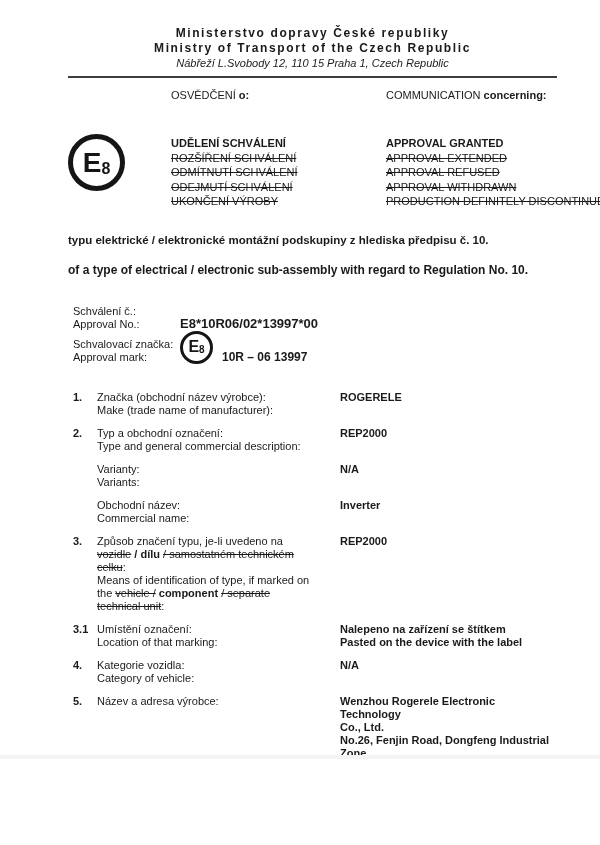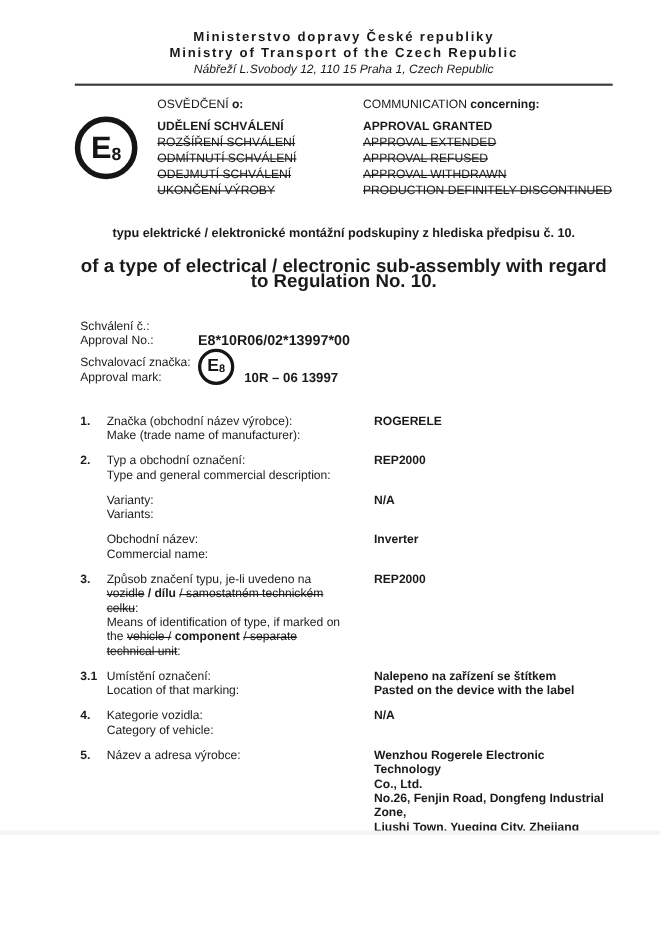--- a/index.html
+++ b/index.html
@@ -18,20 +18,21 @@
   .h-ministry { font-size: 12px; font-weight: bold; letter-spacing: 1.6px; line-height: 15px; }
   .h-addr { font-size: 11px; font-style: italic; line-height: 13px; margin-top: 1px; }
   .rule { border: 0; border-top: 2px solid #3d3d3d; margin-top: 6px; }
 
   
   .comm { margin-top: 10px; }
   .comm-grid {
     display: grid;
     grid-template-columns: 75px 187px 1fr;
     grid-template-rows: auto auto;
+    gap: 28px;
   }
   .comm-head { font-size: 11px; line-height: 14px; }
   .comm-head-cs { grid-column: 2; grid-row: 1; }
   .comm-head-en { grid-column: 3; grid-row: 1; }
   .comm-mark { grid-column: 1; grid-row: 2; padding-top: 4px; }
   .comm-list { padding-top: 6px; font-size: 11px; line-height: 14.5px; }
   .comm-list-cs { grid-column: 2; grid-row: 2; }
   .comm-list-en { grid-column: 3; grid-row: 2; }
   .comm-option { white-space: nowrap; }
 
@@ -48,23 +49,23 @@
     background: #fff;
   }
   .e-big { width: 57px; height: 57px; border-width: 5px; }
   .e-big .e-letter { font-size: 28px; font-weight: bold; line-height: 1; }
   .e-big .e-digit  { font-size: 16px; font-weight: bold; line-height: 1; transform: translateY(6px); }
   .e-small { width: 33px; height: 33px; border-width: 3px; flex: 0 0 auto; }
   .e-small .e-letter { font-size: 16px; font-weight: bold; line-height: 1; }
   .e-small .e-digit  { font-size: 10px; font-weight: bold; line-height: 1; transform: translateY(3px); }
 
   
-  .subject { text-align: center; }
+  .subject { }
   .subject-cs { margin-top: 24px; font-size: 11.5px; font-weight: bold; line-height: 14px; }
-  .subject-en { margin-top: 16px; font-size: 17px; font-weight: bold; line-height: 14px; }
+  .subject-en { margin-top: 16px; font-size: 12px; font-weight: bold; line-height: 14px; }
 
   
   .approval { margin-top: 28px; padding-left: 5px; }
   .appr-row { display: flex; align-items: flex-end; }
   .appr-labels { width: 107px; font-size: 11px; line-height: 13px; flex: 0 0 auto; }
   .appr-value { font-size: 13px; font-weight: bold; }
   .appr-mark-row { margin-top: 0; }
   .appr-mark-code { margin-left: 9px; font-size: 12px; }
 
   

